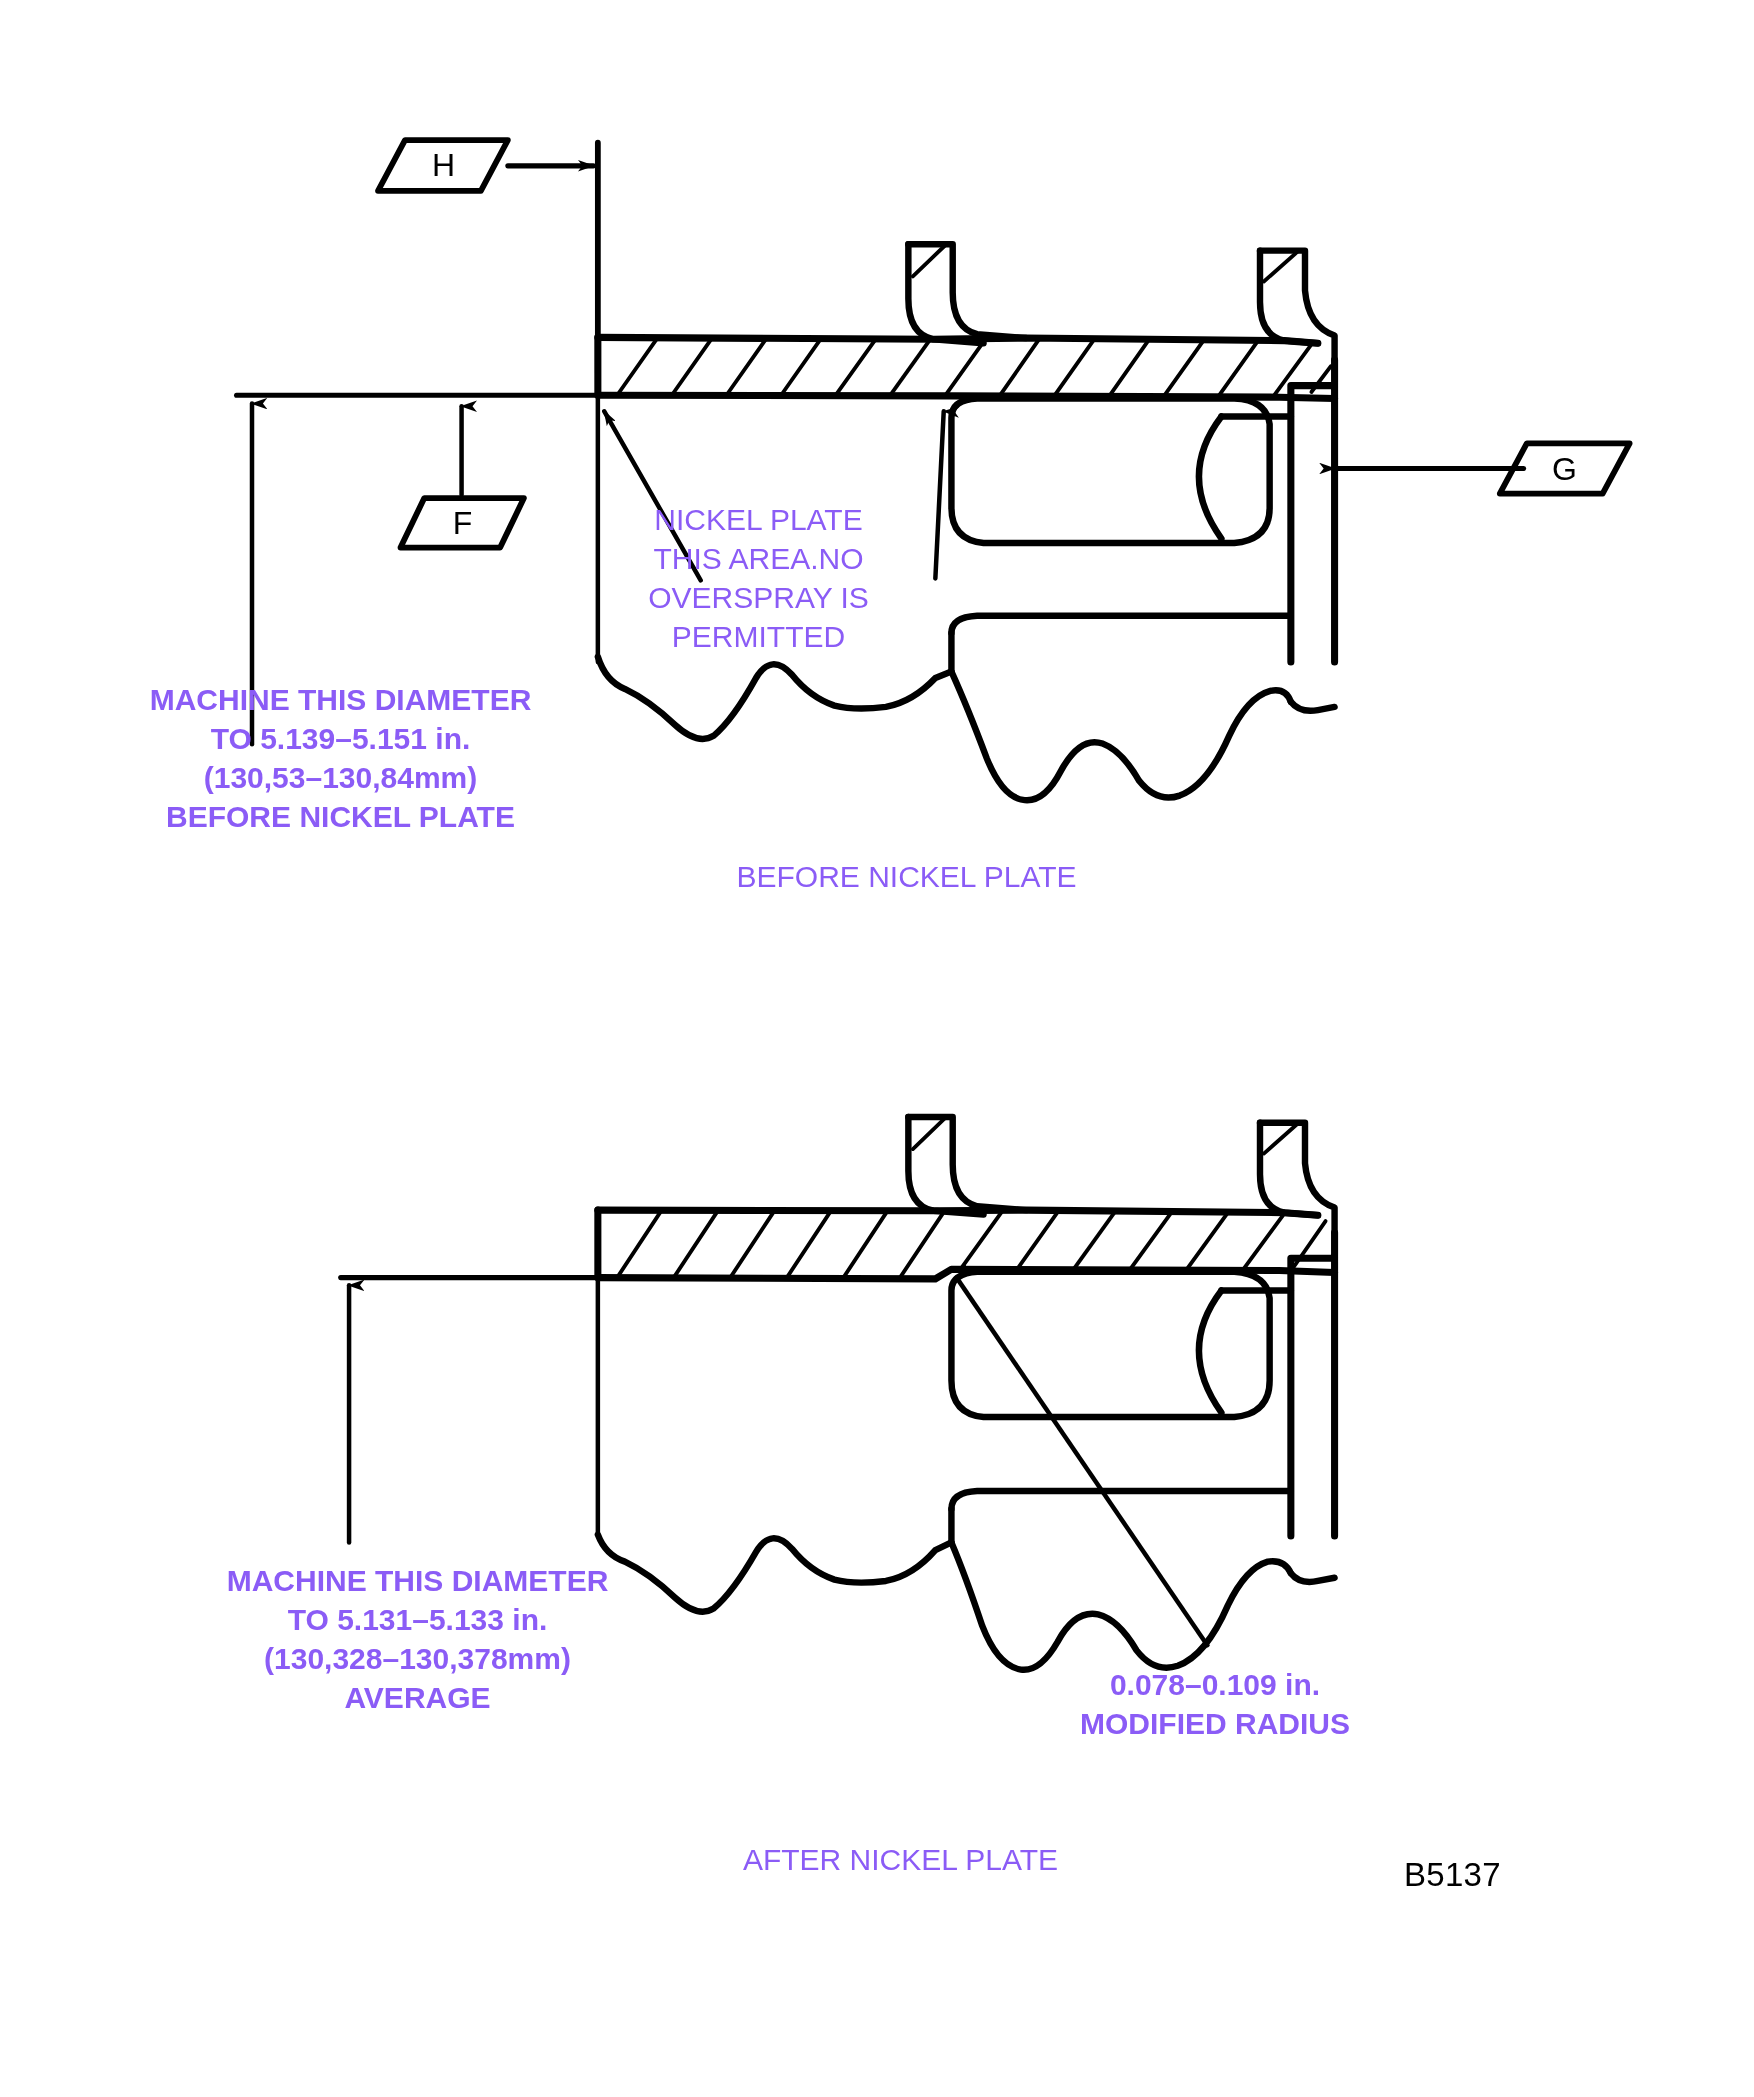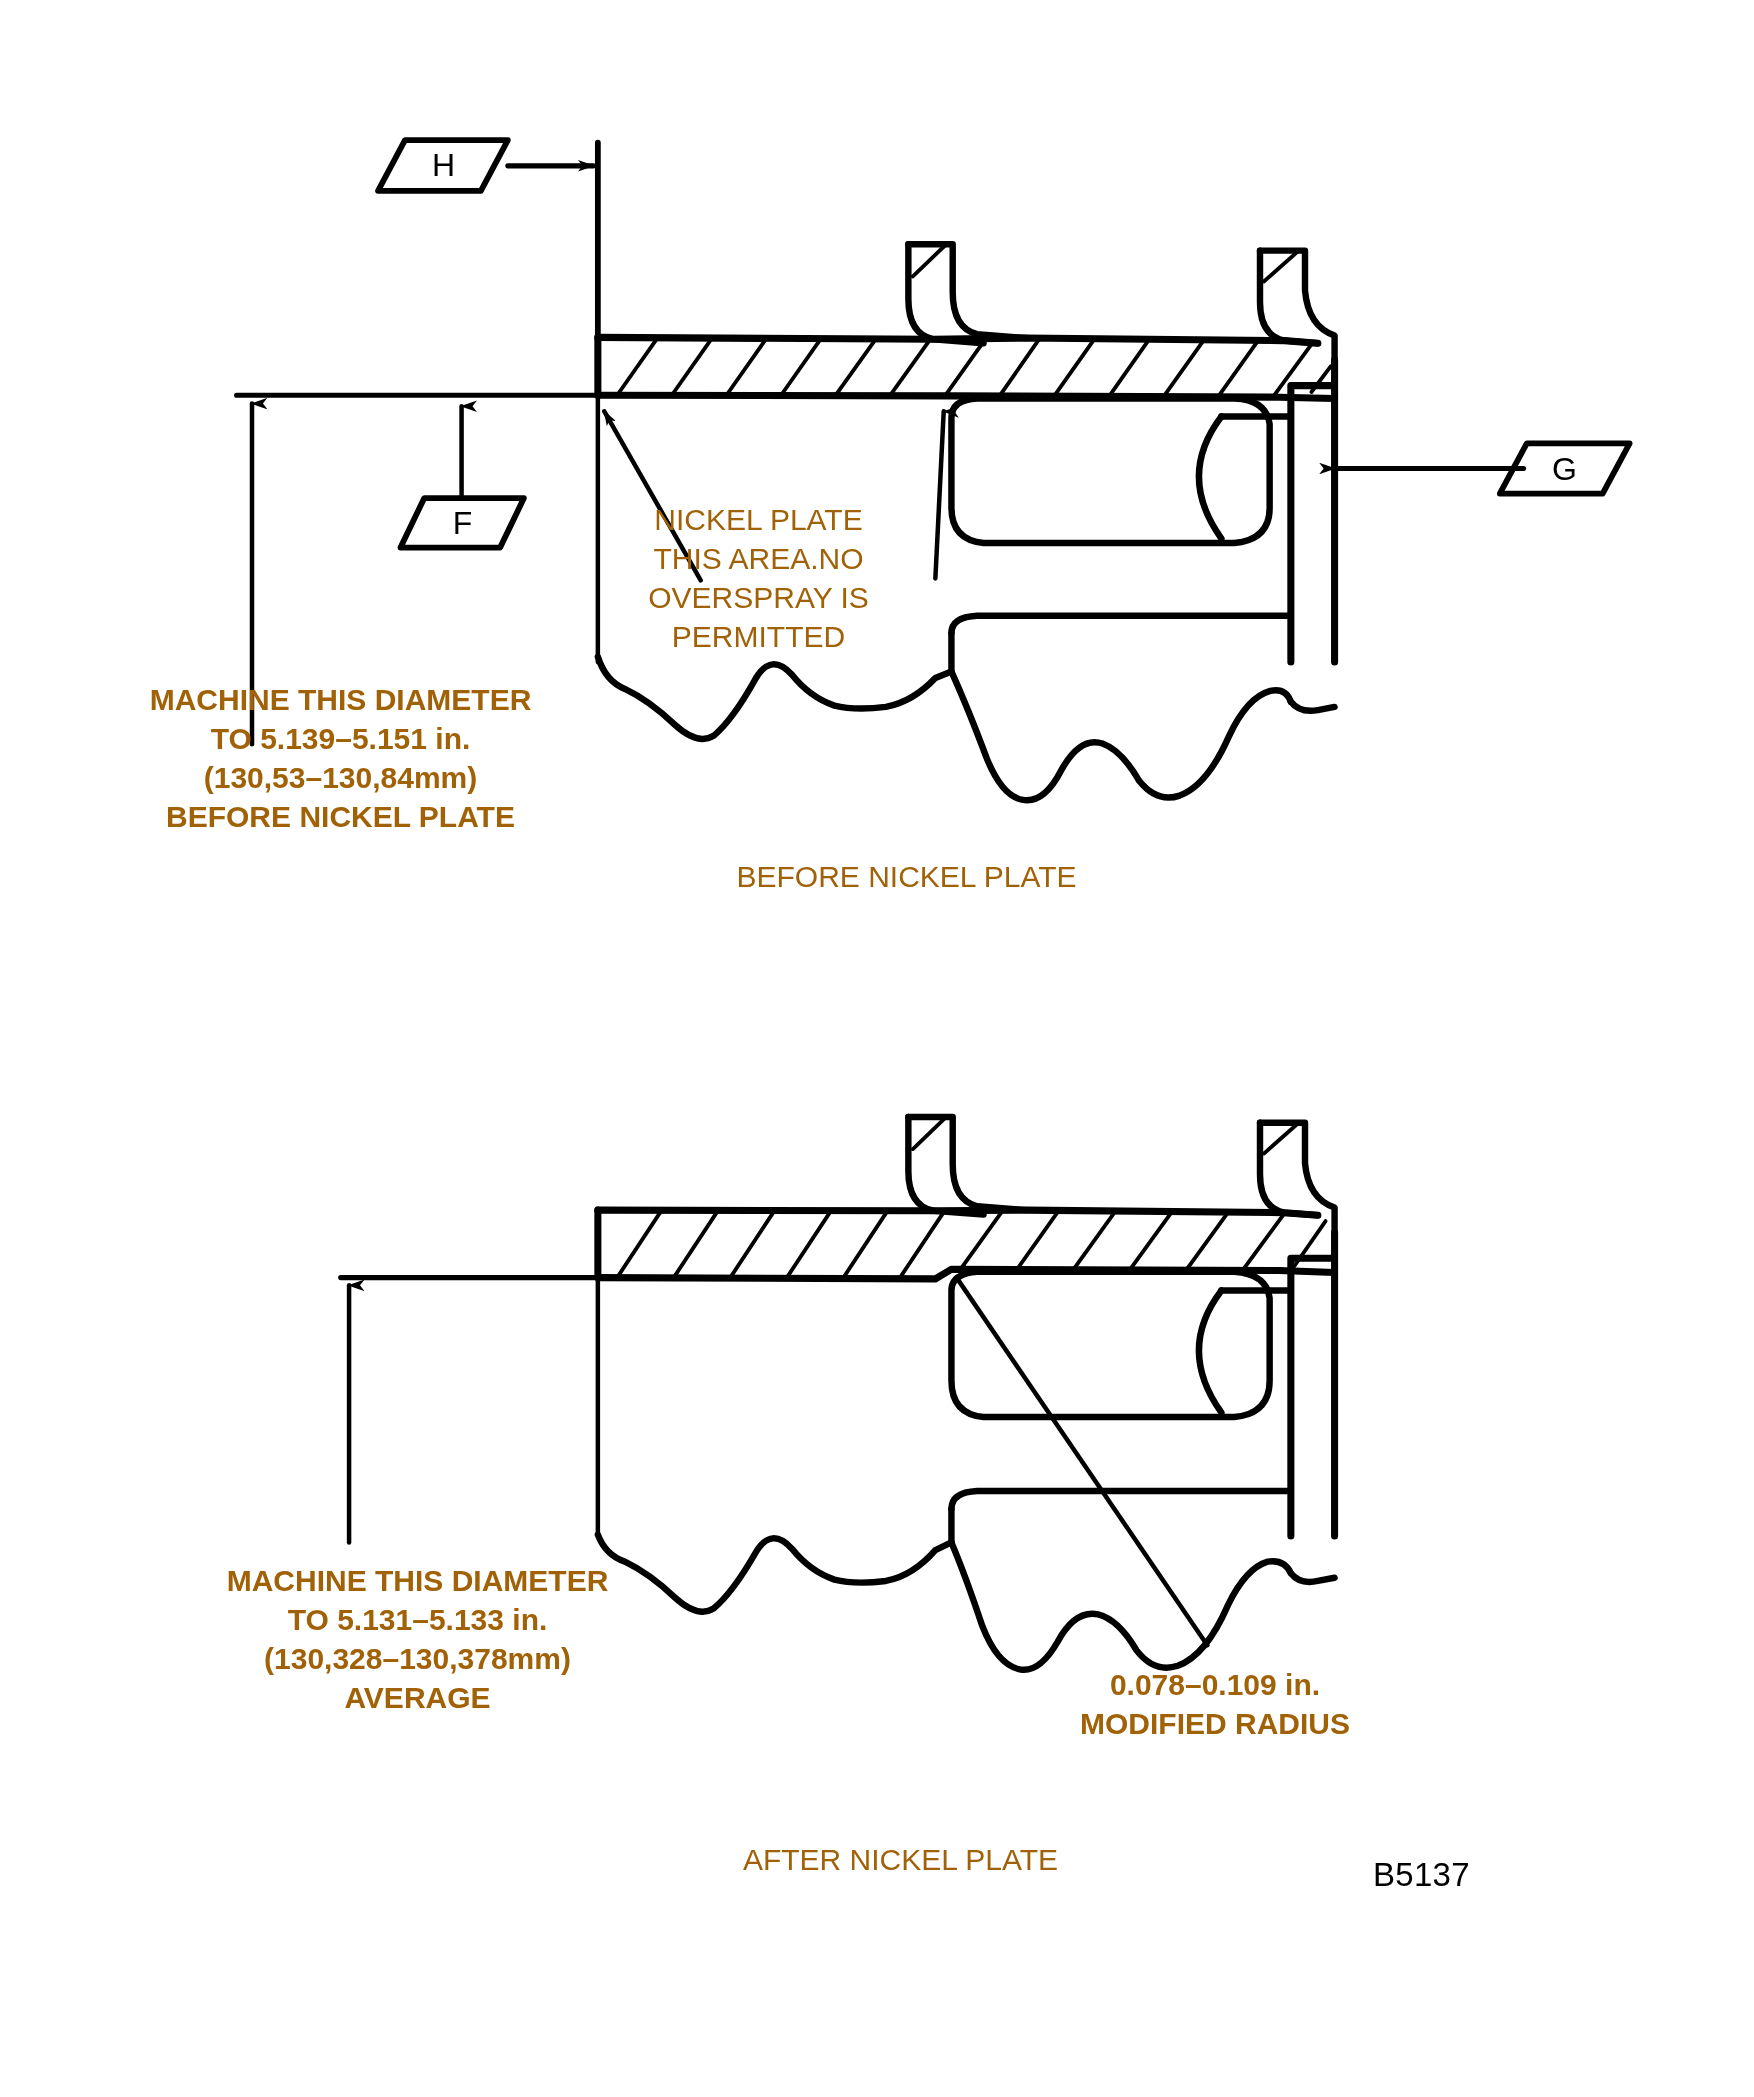--- a/index.html
+++ b/index.html
@@ -25,21 +25,21 @@
     height: 2097px;
   }
   .txt {
     position: absolute;
     color: #000000;
     white-space: nowrap;
     letter-spacing: 0.3px;
   }
   .blk {
     position: absolute;
-    color: #a16207;
+    color: #8b5cf6;
     text-align: center;
     line-height: 1.30;
   }
   .blk div { white-space: nowrap; }
   .fs-note { font-size: 30px; }
   .fs-dim  { font-size: 30px; font-weight: bold; }
   .fs-cap  { font-size: 30px; }
   .fs-ref  { font-size: 33px; }
   .flag-letter {
     position: absolute;
@@ -240,16 +240,16 @@
 
   <div class="blk fs-dim" style="left:1003px; top:1665px; width:424px;">
     <div>0.078–0.109 in.</div>
     <div>MODIFIED RADIUS</div>
   </div>
 
   <div class="blk fs-cap" style="left:579px; top:1840px; width:643px;">
     <div>AFTER NICKEL PLATE</div>
   </div>
 
-  <div class="txt fs-ref" style="left:1373px; top:1856px;">B5137</div>
+  <div class="txt fs-ref" style="left:1404px; top:1856px;">B5137</div>
 
 </div>
 
 
 </body></html>

